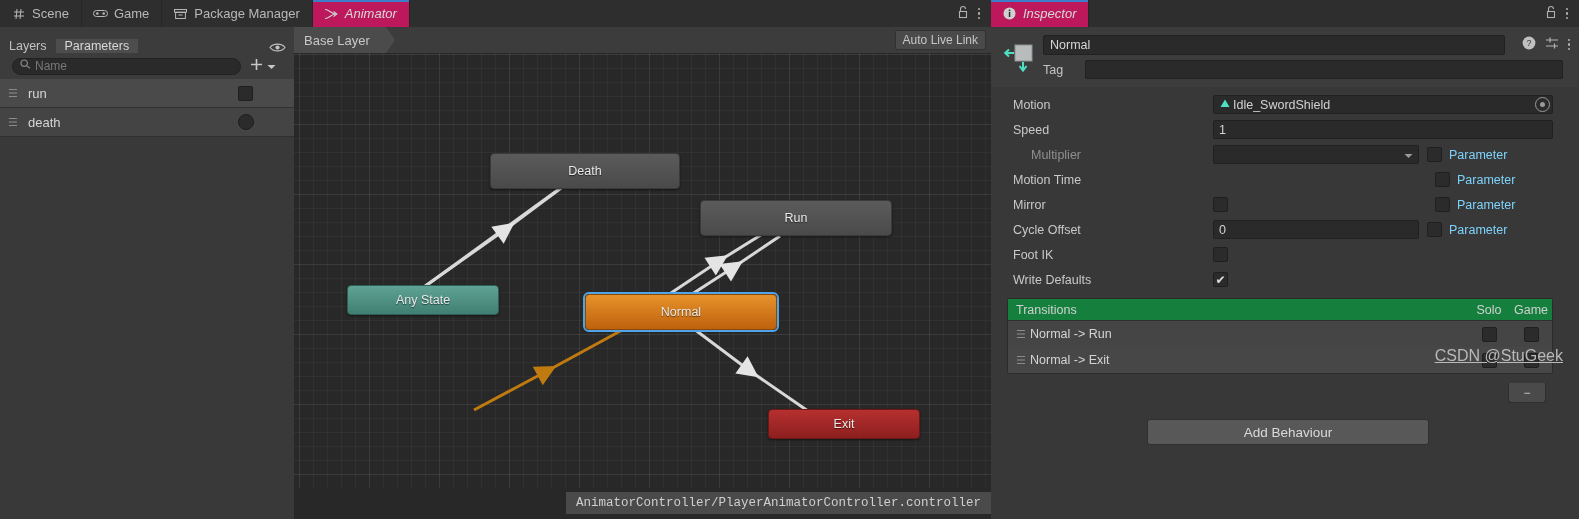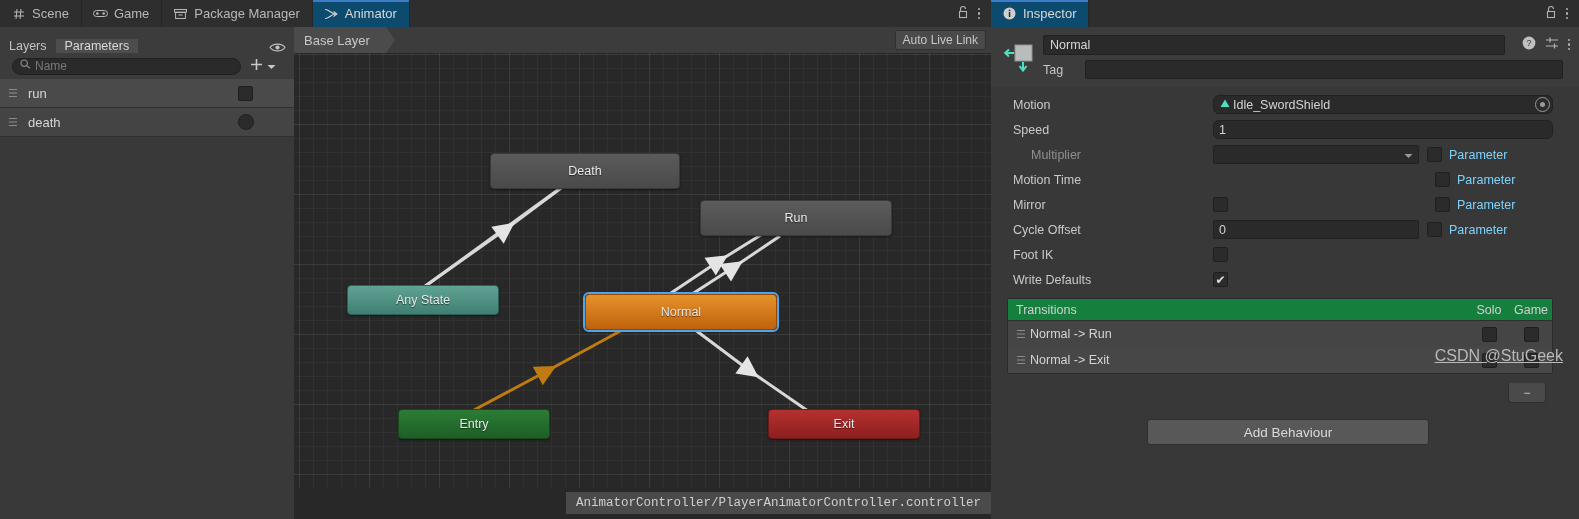--- a/index.html
+++ b/index.html
@@ -22,22 +22,23 @@
     position: absolute; left: 0; top: 0; width: 991px; height: 27px;
     background: #2e2e2e; display: flex; align-items: stretch;
   }
   .tab {
     display: flex; align-items: center; gap: 6px;
     padding: 0 12px 0 11px; height: 27px;
     font-size: 13px; color: #b8b8b8; white-space: nowrap;
     border-right: 1px solid #262626;
   }
   .tab.active {
-    background: #0c4a6e; color: #d8d8d8;
+    background: #be185d; color: #d8d8d8;
     box-shadow: inset 0 2px 0 0 #3d7cc9;
+    font-style: italic;
   }
   .tab .ticon { display:inline-flex; width:15px; height:13px; align-items:center; justify-content:center; }
   .tabbar-spacer { flex: 1 1 auto; border: none; }
   .tabbar-right {
     display: flex; align-items: center; gap: 9px;
     padding-right: 11px; color: #b0b0b0;
   }
 
   .subbar {
     position: absolute; left: 0; top: 27px; width: 294px; height: 26px;
@@ -182,21 +183,21 @@
   }
 
   .props { position: absolute; left: 0; top: 92px; width: 588px; }
   .prow { height: 25px; display: flex; align-items: center; }
   .plabel { width: 222px; padding-left: 22px; color: #c9c9c9; font-size: 12.5px; }
   .plabel.indent { padding-left: 40px; color: #8f8f8f; }
   .field {
     height: 19px; background: #2a2a2a; border: 1px solid #212121; border-radius: 2px;
     display: flex; align-items: center; padding: 0 5px; color: #d2d2d2; font-size: 12.5px;
   }
-  .w-full { width: 340px; border-radius: 6px; }
+  .w-full { width: 340px; }
   .w-mid  { width: 206px; }
   .objfield { position: relative; justify-content: flex-start; gap: 2px; }
   .objfield .selbtn {
     position: absolute; right: 2px; top: 1px; width: 15px; height: 15px;
     border-radius: 50%; border: 1px solid #9a9a9a;
     display:flex; align-items:center; justify-content:center;
   }
   .objfield .selbtn i { width:5px; height:5px; border-radius:50%; background:#9a9a9a; display:block; }
   .dropdown {
     width: 206px; height: 19px; background: #2a2a2a; border: 1px solid #212121;
@@ -417,23 +418,20 @@
       </div>
       <div class="node gray" style="left:406px; top:147px; width:192px; height:36px;">
         <span>Run</span>
       </div>
       <div class="node teal" style="left:53px; top:232px; width:152px; height:30px;">
         <span>Any State</span>
       </div>
       <div class="node orange" style="left:291px; top:241px; width:192px; height:36px;">
         <span>Normal</span>
       </div>
-      <div class="node green" style="left:104px; top:356px; width:152px; height:30px;">
-        <span>Entry</span>
-      </div>
       <div class="node red" style="left:474px; top:356px; width:152px; height:30px;">
         <span>Exit</span>
       </div>
     </div>
 
     <div class="statusbar">
       <div class="statuspill">
         <span>AnimatorController/PlayerAnimatorController.controller</span>
       </div>
     </div>

